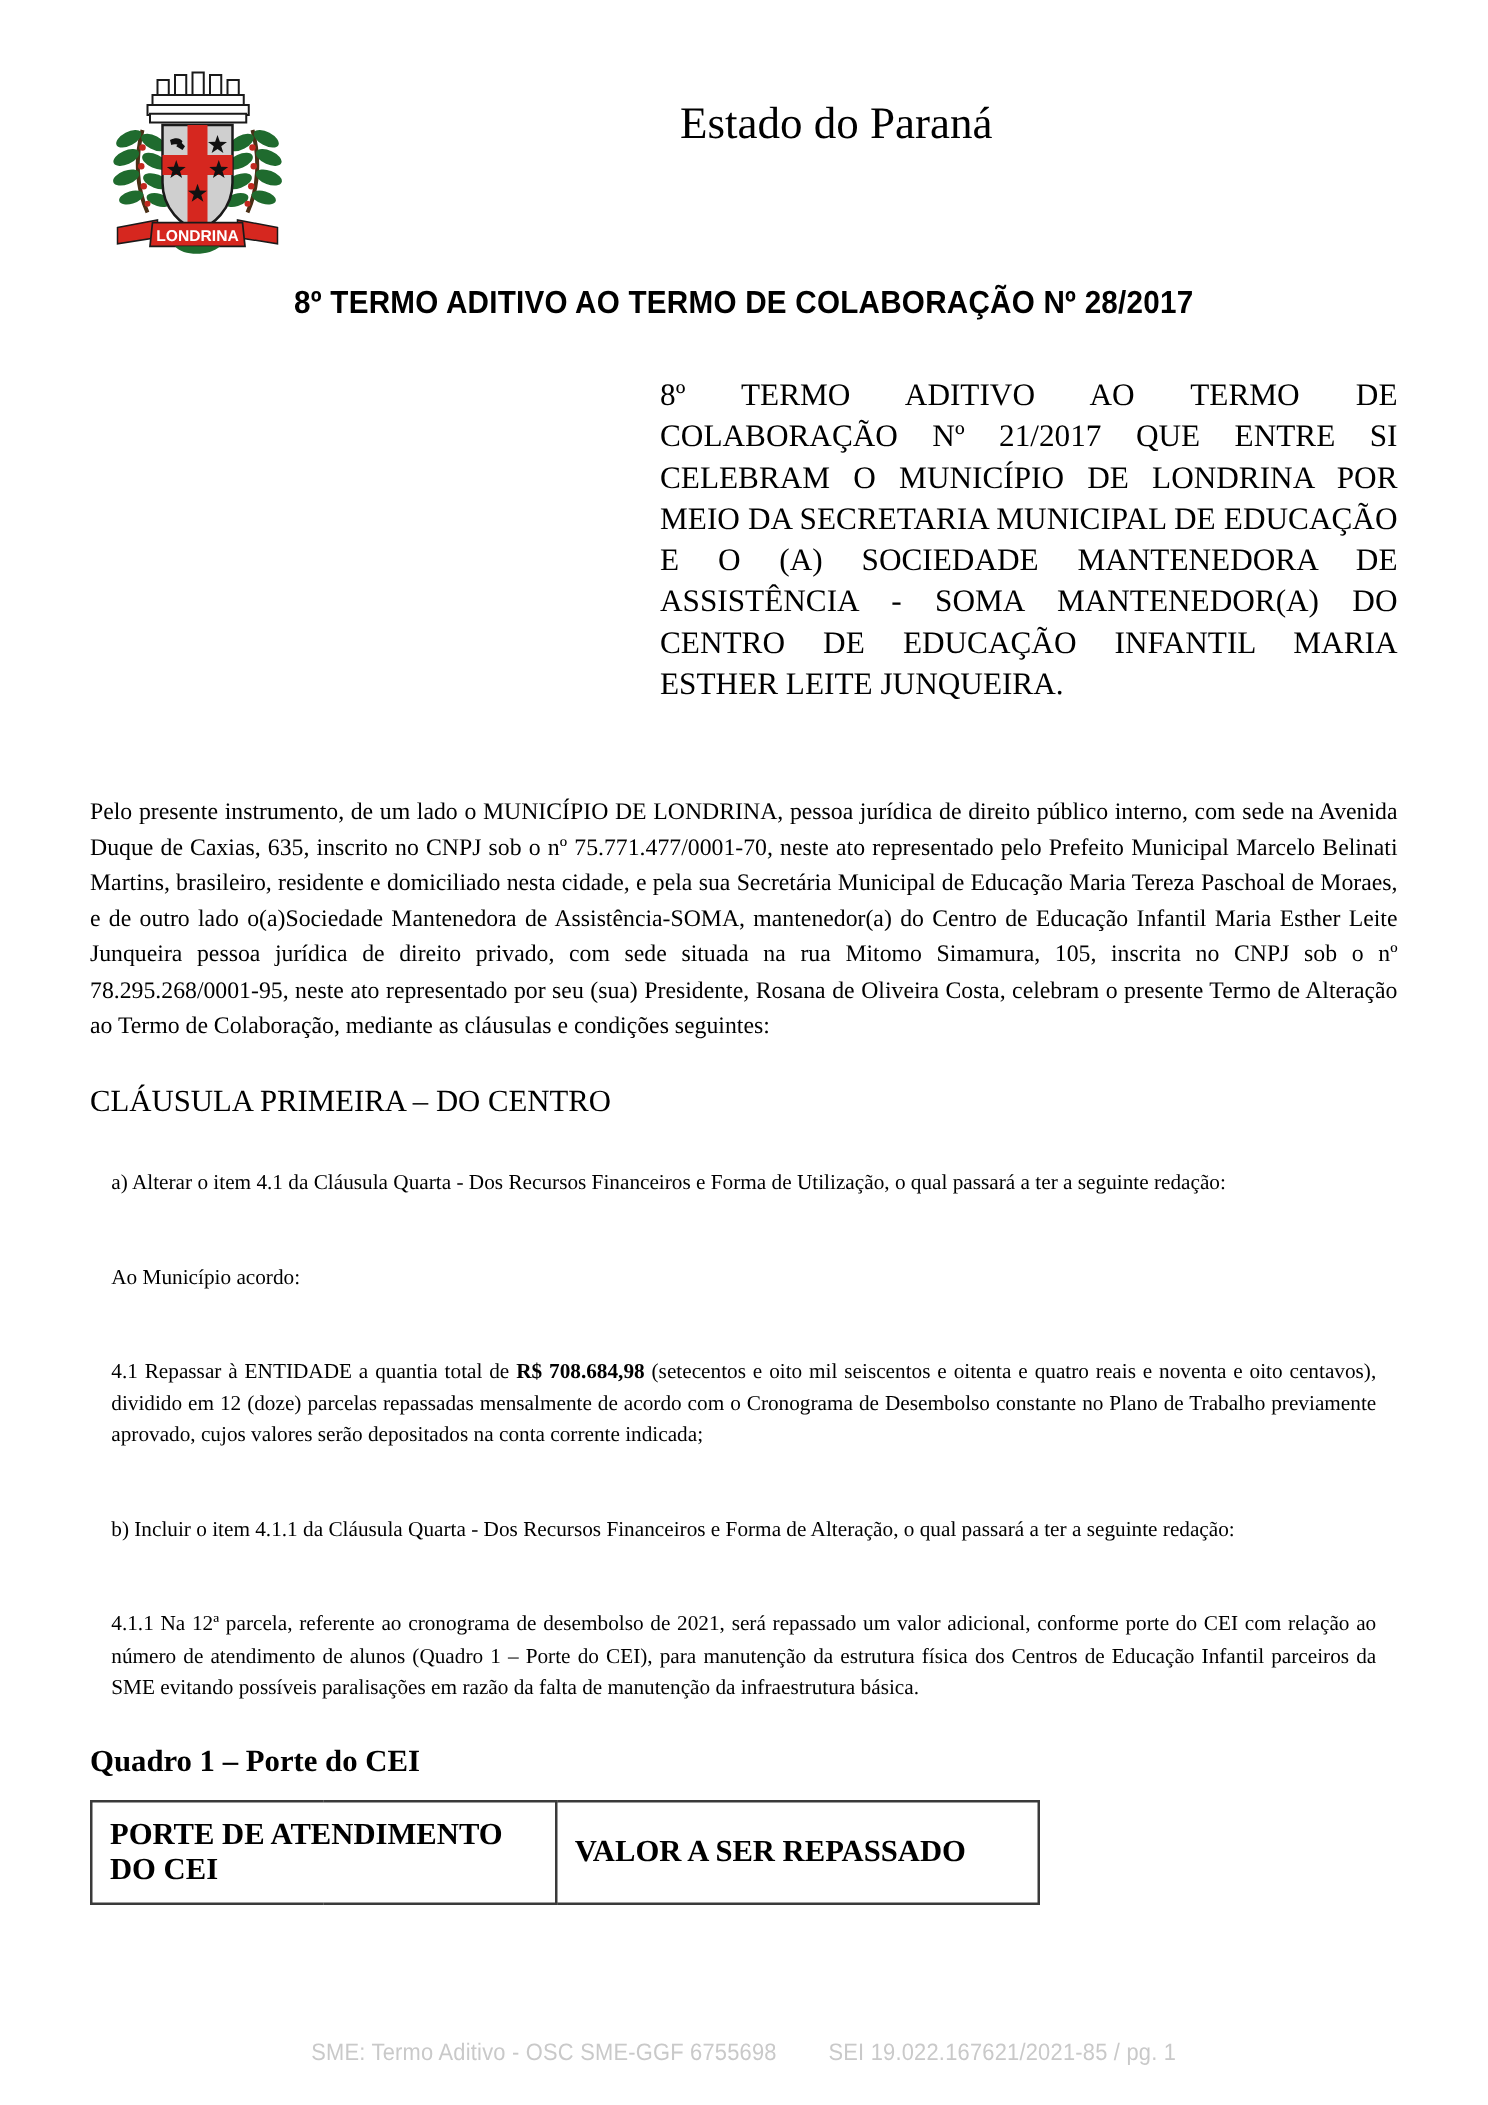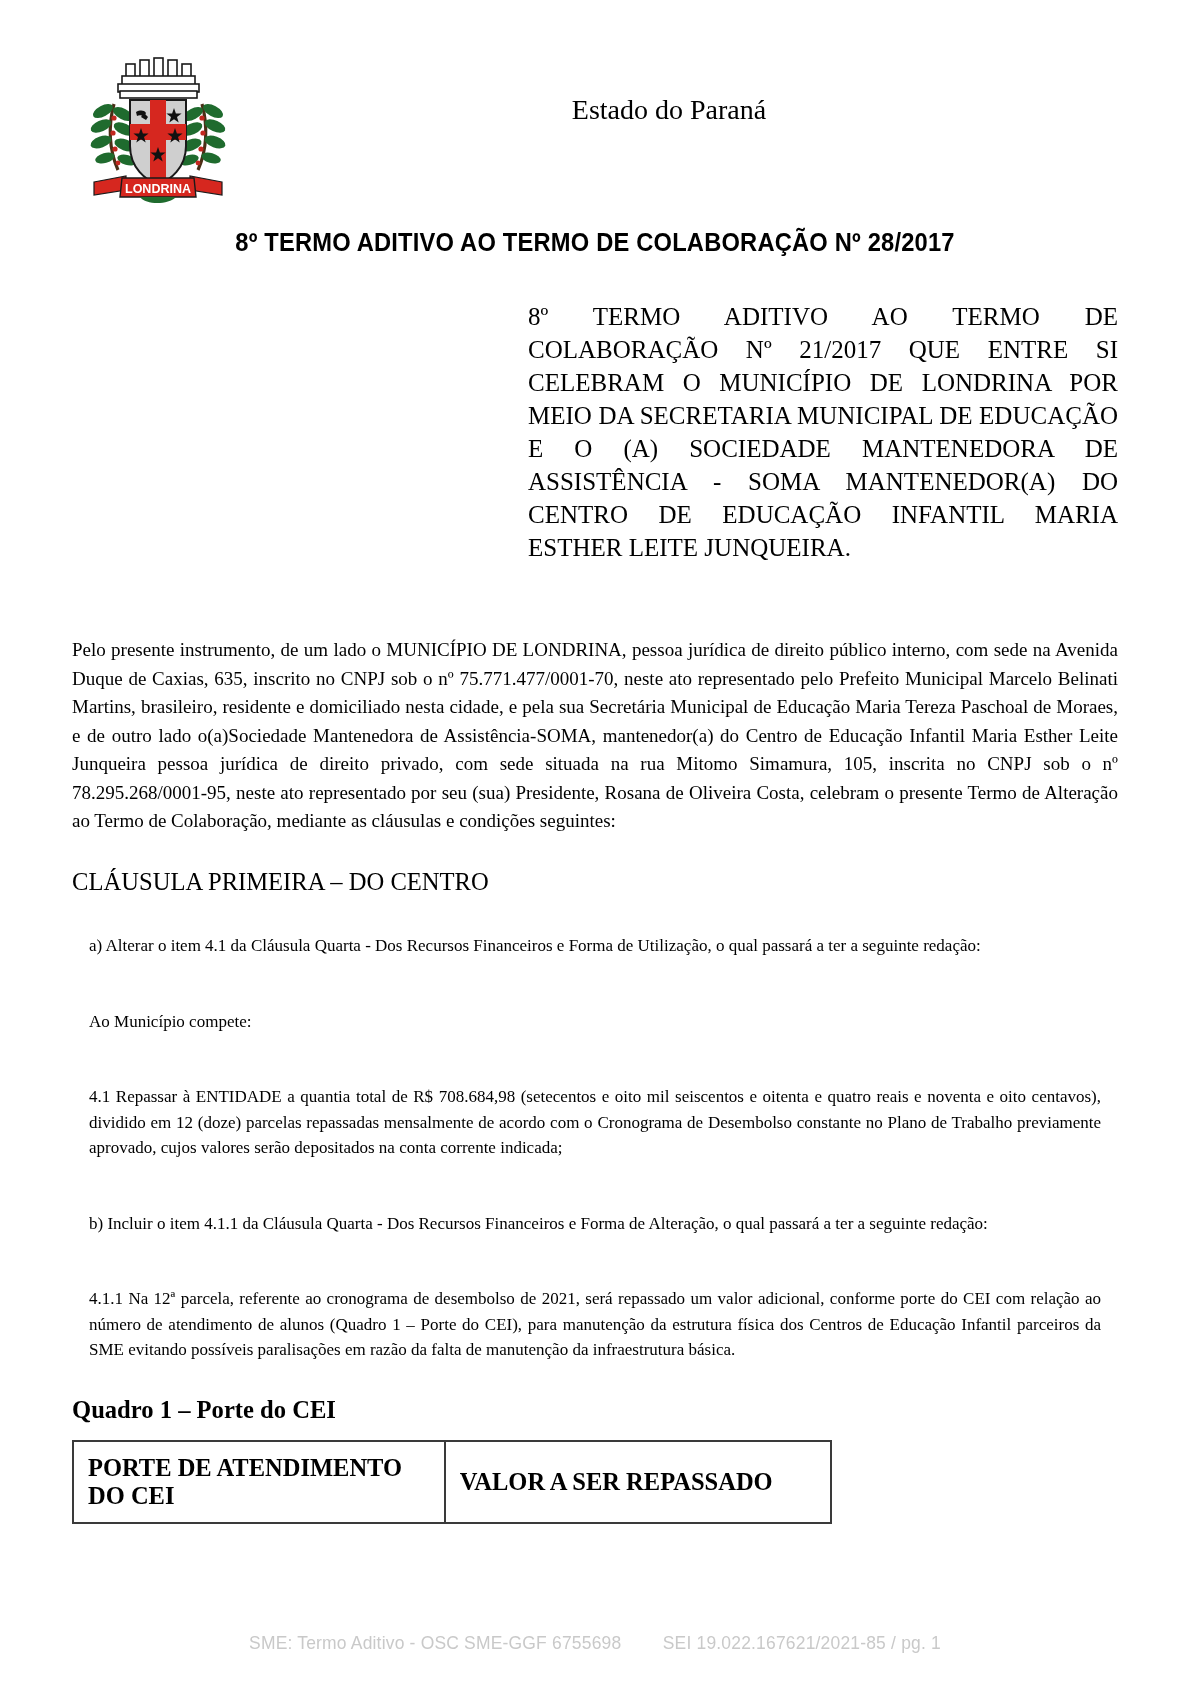--- a/index.html
+++ b/index.html
@@ -51,23 +51,23 @@
   }
   .org-title {
     font-family: "Liberation Serif", "DejaVu Serif", serif;
     font-size: 46px;
     line-height: 1.06;
     letter-spacing: 0.4px;
     white-space: nowrap;
   }
   .org-subtitle {
     font-family: "Liberation Serif", "DejaVu Serif", serif;
-    font-size: 28px;
+    font-size: 36px;
     line-height: 1.25;
-    margin-top: 22px;
+    margin-top: 6px;
   }
 
   
   .doc-title {
     position: absolute;
     left: 0;
     top: 228px;
     width: 1190px;
     text-align: center;
     font-family: "Liberation Sans Narrow", "Liberation Sans", sans-serif;
@@ -112,21 +112,21 @@
   }
 
   .para {
     text-align: justify;
     font-size: 17px;
     line-height: 1.50;
     margin: 17px;
   }
   .para.nojust { text-align: left; }
 
-  b, strong { font-weight: normal; }
+  b, strong { font-weight: bold; }
 
   .quadro-label {
     font-size: 24.6px;
     font-weight: bold;
     margin: 0;
   }
 
   
   .tbl-wrap {
     margin-top: 16px;
@@ -273,21 +273,21 @@
     <div class="spacer-md"></div>
 
     <p class="clause-heading">CLÁUSULA PRIMEIRA – DO CENTRO</p>
 
     <div class="spacer-sm"></div>
 
     <p class="para">a) Alterar o item 4.1 da Cláusula Quarta - Dos Recursos Financeiros e Forma de Utilização, o qual passará a ter a seguinte redação:</p>
 
     <div class="spacer-sm"></div>
 
-    <p class="para nojust">Ao Município compete:</p>
+    <p class="para nojust">Ao Município acordo:</p>
 
     <div class="spacer-sm"></div>
 
     <p class="para"><span>4.1 Repassar à ENTIDADE a quantia total de </span><b>R$ 708.684,98</b><span> (setecentos e oito mil seiscentos e oitenta e quatro reais e noventa e oito centavos), dividido em 12 (doze) parcelas repassadas mensalmente de acordo com o Cronograma de Desembolso constante no Plano de Trabalho previamente aprovado, cujos valores serão depositados na conta corrente indicada;</span></p>
 
     <div class="spacer-sm"></div>
 
     <p class="para">b) Incluir o item 4.1.1 da Cláusula Quarta - Dos Recursos Financeiros e Forma de Alteração, o qual passará a ter a seguinte redação:</p>
 
     <div class="spacer-sm"></div>

